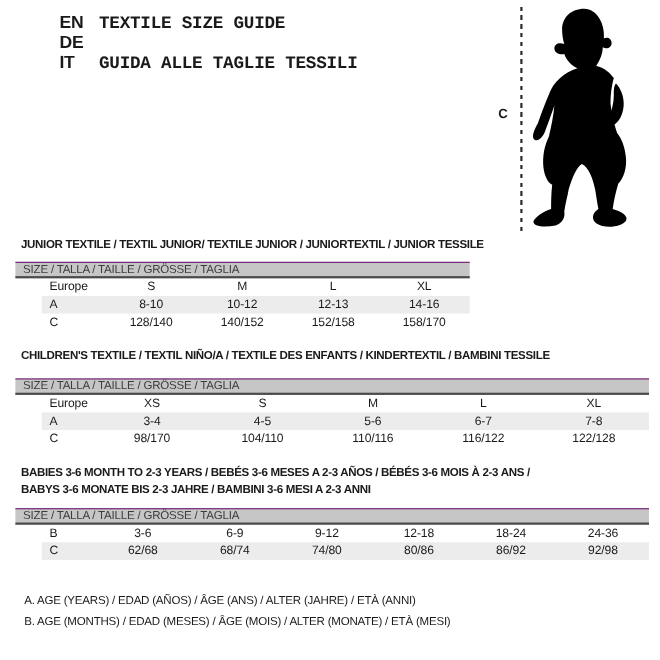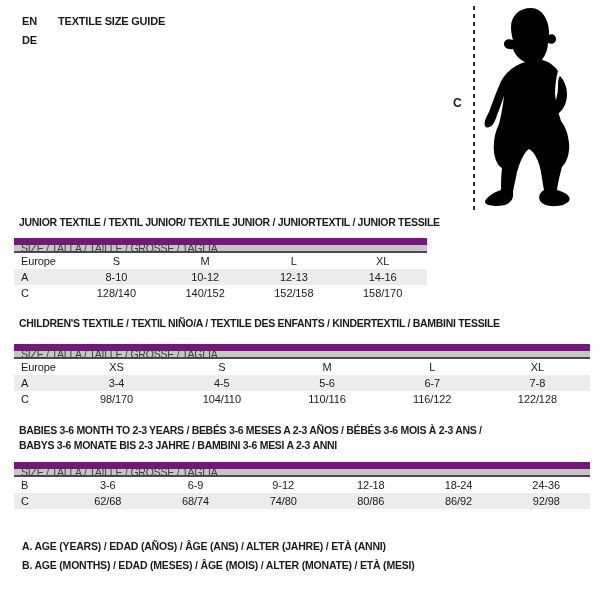--- a/index.html
+++ b/index.html
@@ -6,23 +6,23 @@
   body {
     width:600px; height:600px; position:relative; overflow:hidden;
     background:#ffffff; color:#1a1a1a;
     font-family:"Liberation Sans", sans-serif;
     -webkit-font-smoothing:antialiased;
   }
 
   
   #lang-block { position:absolute; left:22px; top:12px; }
   .lang-row { display:flex; height:18.5px; align-items:center;
-              font-size:11px; font-weight:bold; letter-spacing:-0.2px; }
+              font-size:16px; font-weight:bold; letter-spacing:-0.2px;margin-left:32px; }
   .lang-code { width:36px; flex:0 0 36px; }
-  .lang-title { white-space:nowrap; }
+  .lang-title { white-space:nowrap;font-family:Liberation Mono, monospace; }
 
   
   #figure { position:absolute; left:440px; top:0; width:160px; height:215px; }
   #figure svg { position:absolute; left:0; top:0; }
   .dash-line { position:absolute; left:33px; top:6px; height:204px; width:2px;
                background:repeating-linear-gradient(to bottom, #2b2b2b 0 4px, transparent 4px 8px); }
   .height-label { position:absolute; left:13px; top:96px;
                   font-size:12px; font-weight:bold; }
 
   
@@ -32,46 +32,50 @@
   #title-0   { top:216px;text-align:center; }
   #title-1   { top:317px; }
   #title-2a  { top:424px; }
   #title-2b  { top:439px; }
 
   
   .size-table { position:absolute; left:14px; }
   #table-0 { top:238px; width:413px; }
   #table-1 { top:344px; width:576px; }
   #table-2 { top:462px; width:576px; }
-  .size-bar { height:15px; background:#c6c6c6; border-top:7px solid #701a75;
+  .size-bar { height:15px; background:#c6c6c6; border-top:1px solid #701a75;
               border-bottom:2px solid #4b4b4b; box-sizing:border-box;
               display:flex; align-items:center; padding-left:7px;
               font-size:10.5px; color:#3d3d3d; letter-spacing:-0.2px; }
   .trow { display:grid; height:16px; align-items:center; font-size:11px;
-          letter-spacing:-0.1px; }
+          letter-spacing:-0.1px;margin-left:24px; }
   .trow.alt { background:#ececec; }
   .tlabel { padding-left:7px; }
   .tcell { text-align:center; }
 
   
   #legend { position:absolute; left:22px; top:536px; }
   .legend-line { height:19px; display:flex; align-items:center;
-                 font-size:10.5px; font-weight:bold; letter-spacing:-0.2px;
+                 font-size:10.5px; font-weight:normal; letter-spacing:-0.2px;
                  white-space:nowrap; }
 </style>
 </head>
 <body>
 
 <div id="lang-block">
   <div class="lang-row">
     <span class="lang-code">EN</span>
     <span class="lang-title">TEXTILE SIZE GUIDE</span>
   </div>
   <div class="lang-row">
     <span class="lang-code">DE</span>
+  </div>
+  <div class="lang-row">
+    <span class="lang-code">IT</span>
+    <span class="lang-title">GUIDA ALLE TAGLIE TESSILI</span>
   </div>
 </div>
 
 <div id="figure">
   <span class="height-label">C</span>
   <div class="dash-line"></div>
   <svg width="160" height="215" viewBox="440 0 160 215" preserveAspectRatio="none" aria-hidden="true">
     <path fill="#000000" d="
       M 531 8
       C 519 8 511 16 511 27

